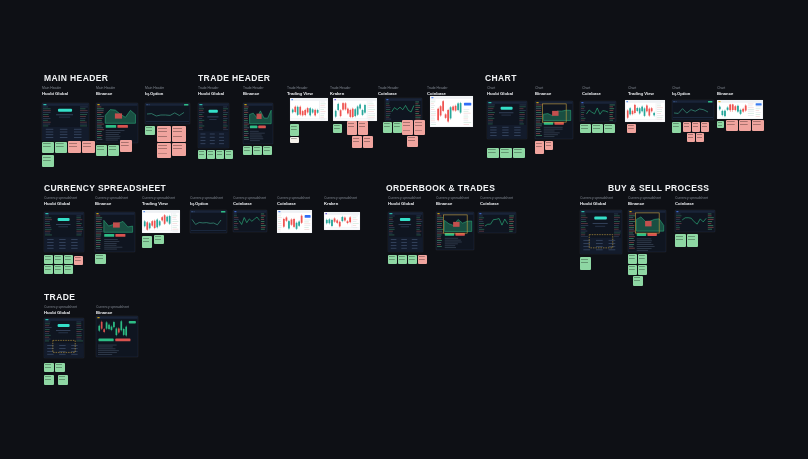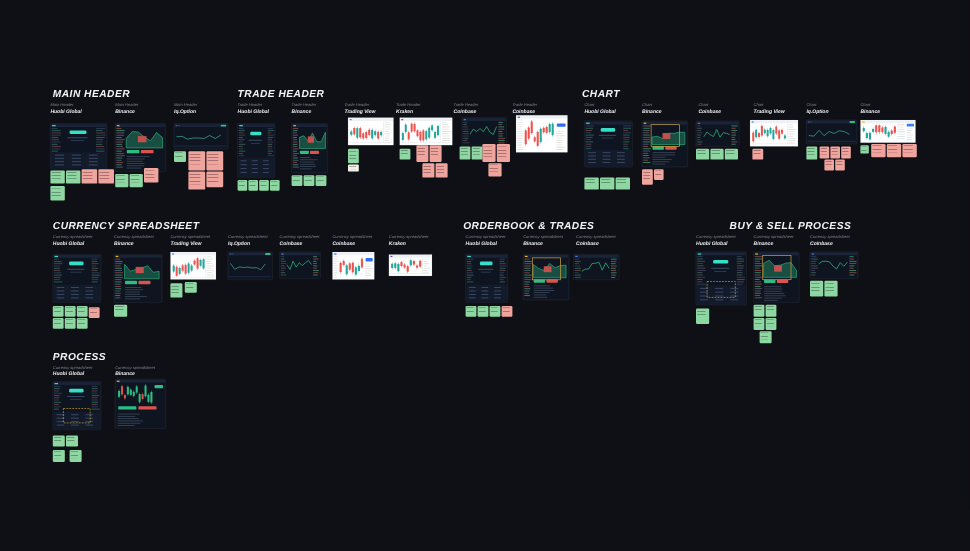--- a/index.html
+++ b/index.html
@@ -16,21 +16,21 @@
   .note-green{background-color:#8ed7a3;}
   .note-pink{background-color:#f0a49e;}
   .note-white{background-color:#f4f1ea;}
   .note-lines{width:100%;height:100%;
       background-image:repeating-linear-gradient(180deg,rgba(0,0,0,.30) 0,rgba(0,0,0,.30) .8px,transparent .8px,transparent 2.8px);
       background-size:64% 58%;background-position:20% 30%;background-repeat:no-repeat;}
 </style>
 </head>
 <body>
 
-<div id="board" style="background: rgb(14, 16, 21); font-style: italic;">
+<div id="board" style="background: rgb(14, 16, 21);">
     <div class="section-title" style="left: 44px; top: 73px;">MAIN HEADER</div>
     <div class="lbl lbl-sub" style="left: 42px; top: 86px;">Main Header</div>
     <div class="lbl lbl-name" style="left: 42px; top: 90.5px;">Huobi Global</div>
     <span class="thumb" style="left: 42px; top: 103px; width: 47px; height: 38px;"><svg width="47" height="38" viewBox="0 0 47 38" xmlns="http://www.w3.org/2000/svg">
         <rect x="0" y="0" width="47" height="38" fill="#0f1520" stroke="#232e44" stroke-width=".5"></rect>
         <rect x="0.5" y="0.5" width="46" height="2.3" fill="#1a2438"></rect>
         <rect x="1.4" y="1.2" width="3" height="1" fill="#35dfc8"></rect>
         <rect x="1" y="3.6" width="5.14" height="0.7" fill="#34425e"></rect>
         <rect x="1" y="5.5" width="7.58" height="0.7" fill="#2e6b55"></rect>
         <rect x="1" y="7.4" width="7.8" height="0.7" fill="#6e4049"></rect>
@@ -1239,21 +1239,21 @@
         <rect x="32.8" y="15" width="5.48" height="0.7" fill="#3f8f6b"></rect>
         <rect x="32.8" y="16.9" width="5.81" height="0.7" fill="#8f4b4b"></rect>
         <rect x="32.8" y="18.8" width="4.22" height="0.7" fill="#3f8f6b"></rect>
       </svg></span>
     <div class="note note-green" style="left: 675px; top: 234px; width: 11px; height: 13px;">
       <div class="note-lines"></div>
     </div>
     <div class="note note-green" style="left: 687px; top: 234px; width: 11px; height: 13px;">
       <div class="note-lines"></div>
     </div>
-    <div class="section-title" style="left: 44px; top: 292px;">PROCESS</div>
+    <div class="section-title" style="left: 44px; top: 292px;">TRADE</div>
     <div class="lbl lbl-sub" style="left: 44px; top: 305px;">Currency spreadsheet</div>
     <div class="lbl lbl-name" style="left: 44px; top: 309.5px;">Huobi Global</div>
     <span class="thumb" style="left: 44px; top: 318px; width: 40px; height: 40px;"><svg width="40" height="40" viewBox="0 0 40 40" xmlns="http://www.w3.org/2000/svg">
         <rect x="0" y="0" width="40" height="40" fill="#0f1520" stroke="#232e44" stroke-width=".5"></rect>
         <rect x="0.5" y="0.5" width="39" height="2.3" fill="#1a2438"></rect>
         <rect x="1.4" y="1.2" width="3" height="1" fill="#35dfc8"></rect>
         <rect x="1" y="3.6" width="5.4" height="0.7" fill="#34425e"></rect>
         <rect x="1" y="5.5" width="4.92" height="0.7" fill="#2e6b55"></rect>
         <rect x="1" y="7.4" width="4.23" height="0.7" fill="#6e4049"></rect>
         <rect x="1" y="9.3" width="6.61" height="0.7" fill="#34425e"></rect>

